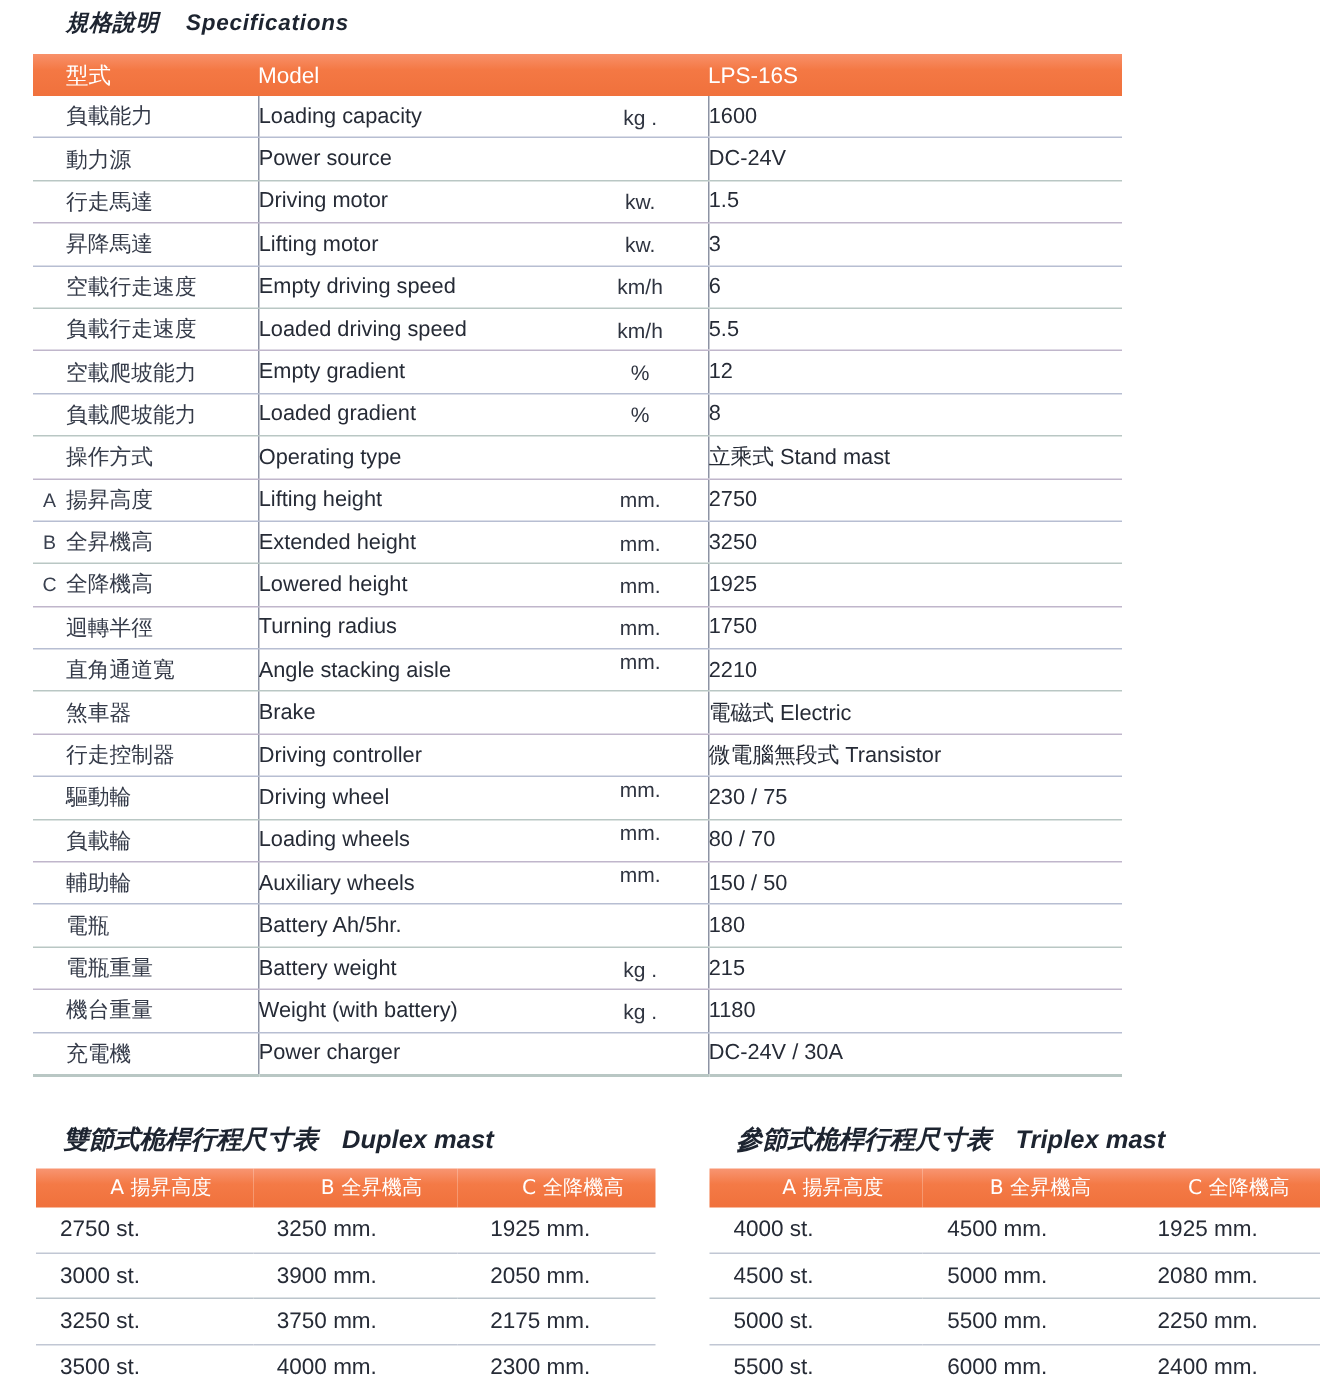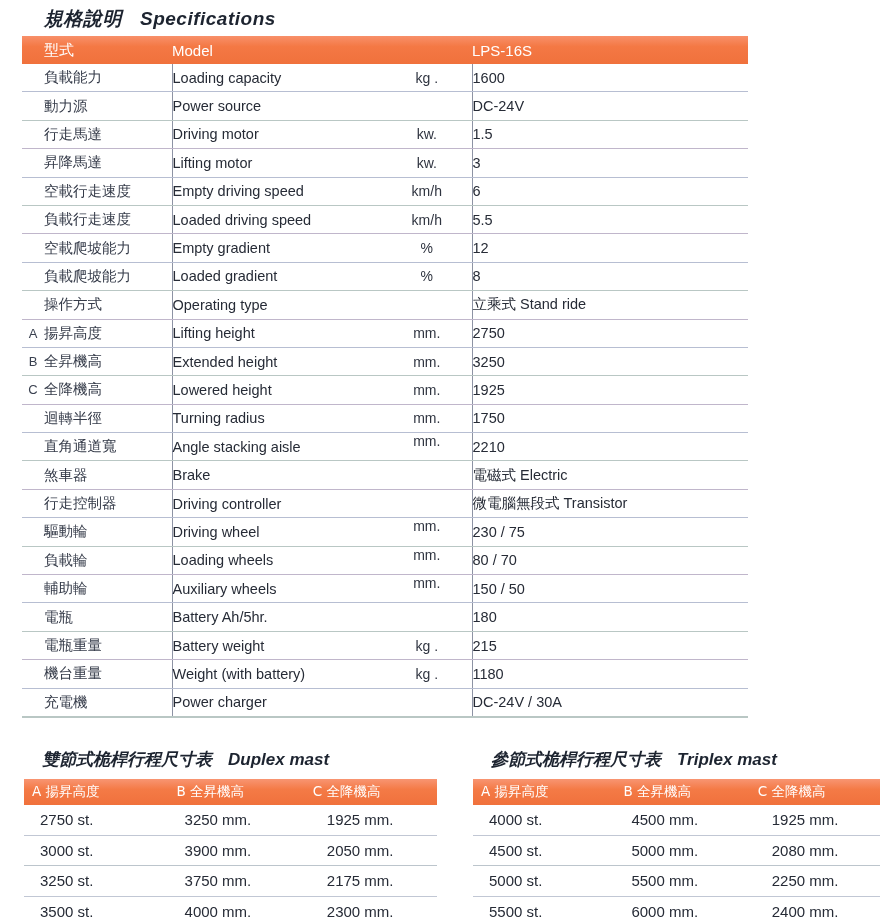--- a/index.html
+++ b/index.html
@@ -14,21 +14,21 @@
     color: #2b2f3a;
     position: relative;
     overflow: hidden;
   }
 
   
   .sec-title {
     position: absolute;
     left: 44px;
     top: 6px;
-    font-size: 19px;
+    font-size: 15px;
     font-weight: bold;
     font-style: italic;
     letter-spacing: 0.5px;
     color: #1d2430;
     white-space: nowrap;
   }
   .sec-title .cjk { font-family: "DejaVu Sans", sans-serif; margin-right: 18px; }
   .sec-title .en  { font-family: "Liberation Sans", sans-serif; }
 
   
@@ -128,23 +128,23 @@
     width: 100%;
     border-collapse: collapse;
     table-layout: fixed;
   }
   .mast thead th {
     background: linear-gradient(180deg,#f89572 0%, #f47a46 40%, #f0713c 100%);
     color: #ffffff;
     font-family: "DejaVu Sans", sans-serif;
     font-size: 13.5px;
     font-weight: normal;
-    text-align: left;
+    text-align: center;
     height: 24px;
-    padding-left: 8px;
+    padding-left: 23px;
     white-space: nowrap;
   }
   .mast tbody td {
     height: 27.5px;
     font-size: 15px;
     color: #262b36;
     padding-left: 16px;
     border-bottom: 1px solid #c1c7d4;
     white-space: nowrap;
     vertical-align: middle;
@@ -235,21 +235,21 @@
         <td class="m-cjk">負載爬坡能力</td>
         <td class="m-en">Loaded gradient</td>
         <td class="m-unit">%</td>
         <td class="m-val">8</td>
       </tr>
       <tr class="body-row">
         <td class="m-mark"></td>
         <td class="m-cjk">操作方式</td>
         <td class="m-en">Operating type</td>
         <td class="m-unit"></td>
-        <td class="m-val">立乘式 Stand ride</td>
+        <td class="m-val">立乘式 Stand mast</td>
       </tr>
       <tr class="body-row">
         <td class="m-mark">A</td>
         <td class="m-cjk">揚昇高度</td>
         <td class="m-en">Lifting height</td>
         <td class="m-unit">mm.</td>
         <td class="m-val">2750</td>
       </tr>
       <tr class="body-row">
         <td class="m-mark">B</td>

